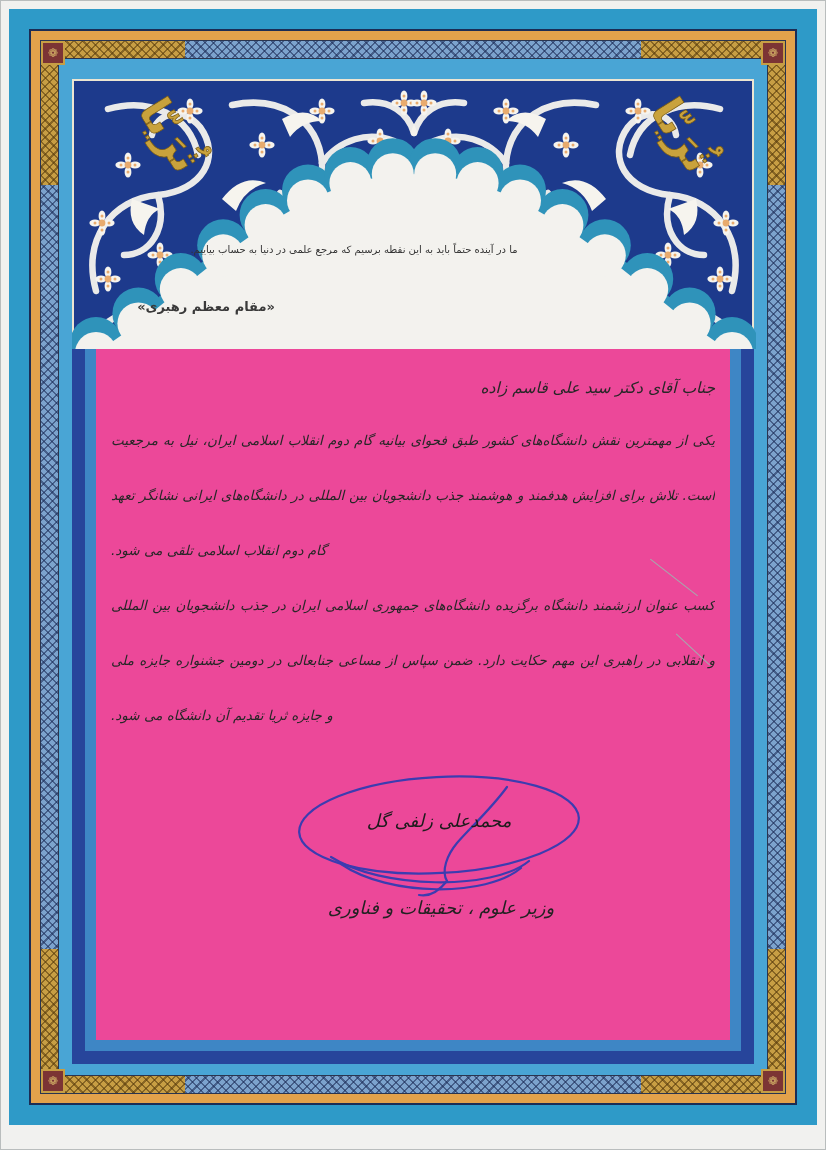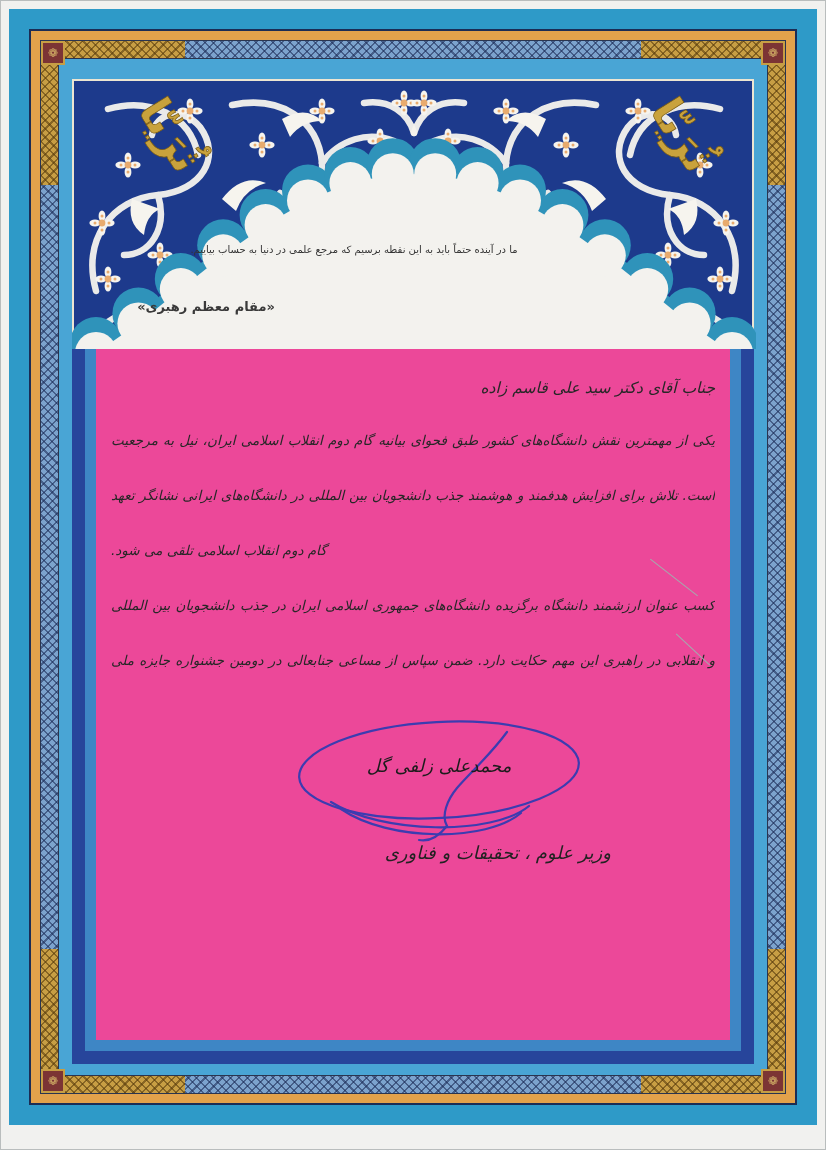--- a/index.html
+++ b/index.html
@@ -71,21 +71,21 @@
   .paper  { height: 100%; background: #ec4899; position: relative; }
 
   
   .letter { direction: rtl; padding: 14px 15px 0 15px; color: #272727; }
   .sal  { height: 50px; line-height: 50px; font-size: 15.5px; font-style: italic; text-align: right; }
   .ln   { height: 55px; line-height: 55px; font-size: 13.5px; font-style: italic; overflow: hidden; }
   .just { text-align: justify; text-align-last: justify; }
   .endr { text-align: left; }
 
   
-  .sigwrap { width: 340px; margin: 26px auto 0 auto; transform: translateX(28px); text-align: right; }
+  .sigwrap { width: 340px; margin: 26px auto 0 auto; transform: translateX(28px); text-align: center; }
   .sigtitle { direction: rtl; font-size: 18px; font-style: italic; color: #222; margin-top: -8px; }
 
   
   .scratch { position: absolute; height: 1px; background: #a4abae; }
   .s1 { width: 60px; right: 26px; top: 228px; transform: rotate(38deg); }
   .s2 { width: 46px; right: 14px; top: 300px; transform: rotate(43deg); }
 </style>
 </head>
 <body>
 
@@ -210,20 +210,21 @@
                     <div class="band-m">
                       <div class="paper">
 
                         <div class="letter">
                           <div class="sal">جناب آقای دکتر سید علی قاسم زاده</div>
                           <div class="ln just">یکی از مهمترین نقش دانشگاه‌های کشور طبق فحوای بیانیه گام دوم انقلاب اسلامی ایران، نیل به مرجعیت علمی و عزت ملی</div>
                           <div class="ln just">است. تلاش برای افزایش هدفمند و هوشمند جذب دانشجویان بین المللی در دانشگاه‌های ایرانی نشانگر تعهد و التزام عملی به بیانیه</div>
                           <div class="ln endr">گام دوم انقلاب اسلامی تلقی می شود.</div>
                           <div class="ln just">کسب عنوان ارزشمند دانشگاه برگزیده دانشگاه‌های جمهوری اسلامی ایران در جذب دانشجویان بین المللی از مدیریت جهادی</div>
                           <div class="ln just">و انقلابی در راهبری این مهم حکایت دارد. ضمن سپاس از مساعی جنابعالی در دومین جشنواره جایزه ملی ثریا (اسفند ۱۴۰۲) لوح</div>
+                          <div class="ln endr">و جایزه ثریا تقدیم آن دانشگاه می شود.</div>
                         </div>
 
                         <div class="sigwrap">
                           <svg width="340" height="132" viewBox="0 0 340 132">
                             <g fill="none" stroke="#3c3cb0" stroke-width="2.2" stroke-linecap="round">
                               <ellipse cx="168" cy="56" rx="140" ry="48" transform="rotate(-3 168 56)"></ellipse>
                               <path d="M236,18 C220,40 200,58 186,74 C176,86 170,102 176,112"></path>
                               <path d="M60,88 C110,120 222,122 258,92"></path>
                               <path d="M70,95 C118,128 216,128 250,99"></path>
                               <path d="M176,112 C168,122 158,128 148,126"></path>

